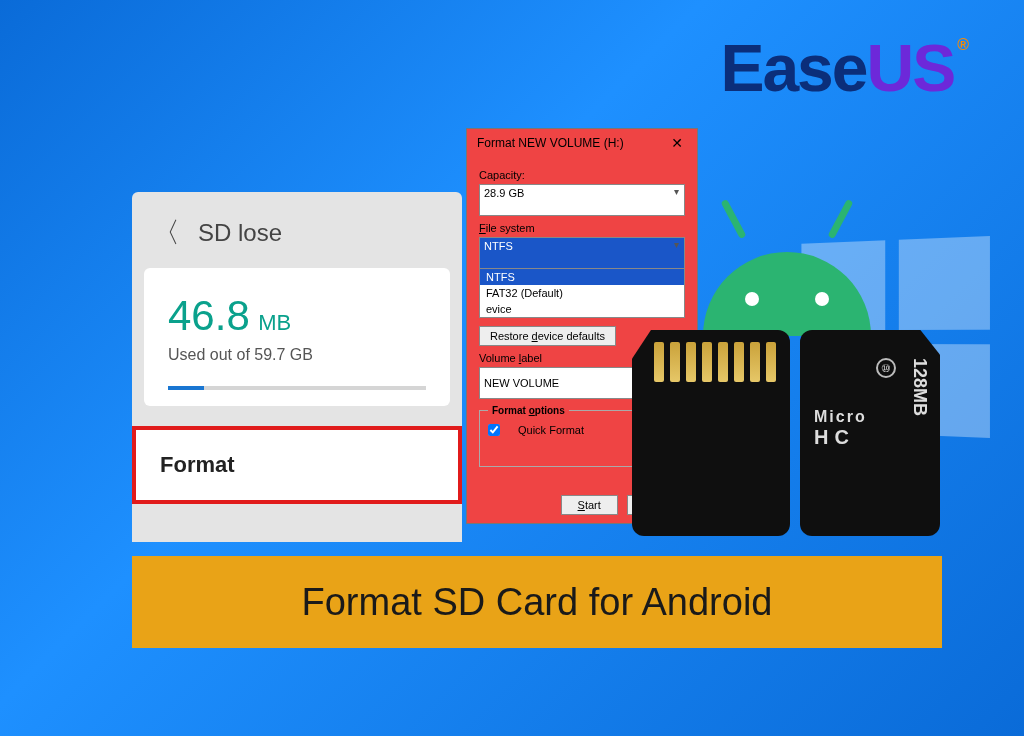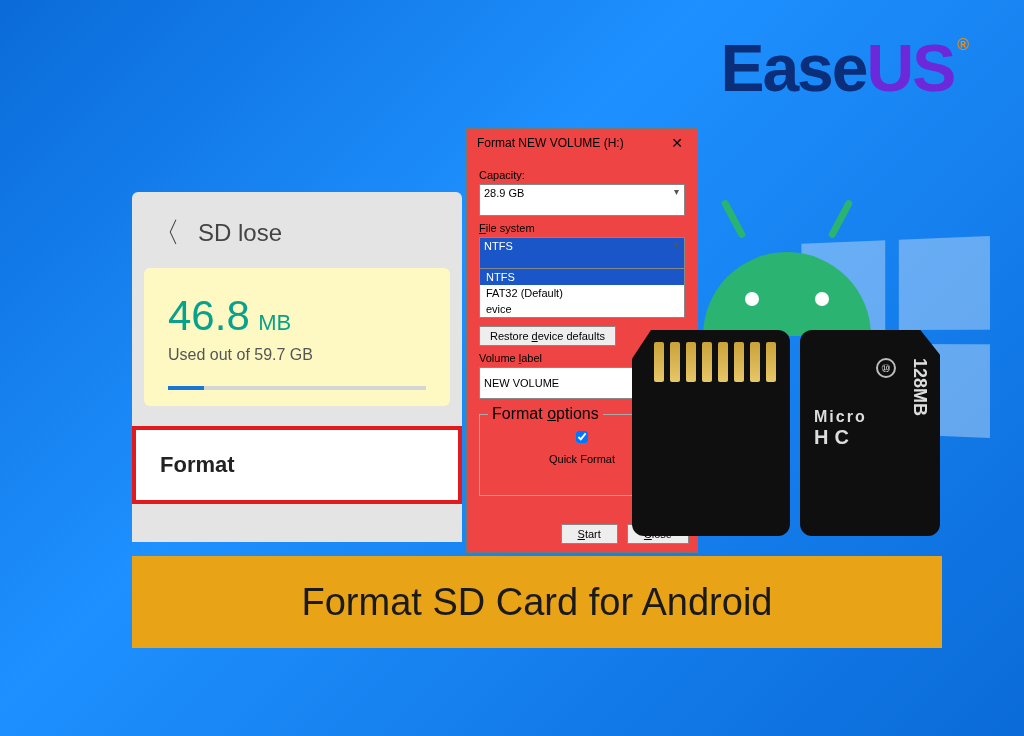--- a/index.html
+++ b/index.html
@@ -16,21 +16,21 @@
 
 .logo { position: absolute; top: 30px; right: 60px; font-size: 66px; font-weight: 800; letter-spacing: -2px; }
 .logo .ease { color: #0b2e7a; }
 .logo .us { color: #6d28d9; }
 .logo sup { color: #f58b06; font-size: 16px; vertical-align: top; position: relative; top: 6px; left: 3px; }
 
 .phone { position: absolute; left: 132px; top: 192px; width: 330px; height: 350px; background: #e4e4e4; border-radius: 6px 6px 0 0; }
 .phone-header { padding: 22px 20px 16px; display: flex; align-items: center; gap: 18px; color: #444; }
 .chev { font-size: 28px; font-weight: 300; }
 .phone-title { font-size: 24px; font-weight: 500; }
-.card { margin: 0 12px; background: #fef9c3; border-radius: 6px; padding: 24px 24px 16px; }
+.card { margin: 0 12px; background: #ffffff; border-radius: 6px; padding: 24px 24px 16px; }
 .used-big { color: #0aa18c; font-size: 42px; font-weight: 400; }
 .used-unit { color: #0aa18c; font-size: 22px; margin-left: 4px; }
 .used-sub { color: #555; font-size: 16px; margin-top: 6px; }
 .bar { height: 4px; background: #d5d5d5; margin-top: 22px; position: relative; }
 .bar::before { content:""; position:absolute; left:0; top:0; height:100%; width:14%; background:#1976d2; }
 .format-row { margin: 20px 0 0; background:#fff; border:4px solid #e11b1b; padding: 22px 24px; font-size: 22px; font-weight: 600; color:#222; }
 
 .dlg { position: absolute; left: 466px; top: 128px; width: 232px; background: #ef4444; border: 1px solid #777; font-size: 11px; color:#000; }
 .dlg-title { display:flex; justify-content:space-between; align-items:center; padding: 6px 8px 6px 10px; font-size: 12px; }
 .dlg-close { font-family: Arial; font-size: 14px; padding: 0 6px; }
@@ -39,22 +39,22 @@
 .dlg .u { text-decoration: underline; }
 .sel, .inp { width: 100%; border: 1px solid #888; height: 32px; font-size: 11px; padding: 2px 4px; background:#fff; }
 .combo { position: relative; }
 .combo::after { content:"▾"; position:absolute; right:6px; top:2px; color:#555; font-size:10px; }
 .fs-sel { background:#1a56c8; color:#fff; }
 .fs-list { border:1px solid #888; border-top:none; }
 .fs-list div { padding: 2px 6px; background:#fff; }
 .fs-list div.hl { background:#1a56c8; color:#fff; }
 .btn { display:inline-block; border:1px solid #888; background:#eee; padding: 3px 10px; font-size:11px; margin-top:8px; }
 .fopts { border:1px solid #aaa; margin-top:6px; padding:6px 8px 30px; position:relative; }
-.fopts legend { font-size:16px; padding:0 4px; }
-.chk { display:flex; align-items:center; gap:10px; margin-top:2px;flex-direction:column; }
+.fopts legend { font-size:10px; padding:0 4px;font-weight:bold; }
+.chk { display:flex; align-items:center; gap:18px; margin-top:2px; }
 .chk input { width:12px; height:12px; }
 .dlg-actions { text-align: right; padding: 8px; }
 .dlg-actions .btn { margin-left: 6px; padding: 3px 16px; }
 
 .banner { position:absolute; left:132px; top:556px; width:810px; height:92px; background:#e9a317; display:flex; align-items:center; justify-content:center; font-size:38px; font-weight:500; color:#1a1a1a; }
 
 .droid { position:absolute; left:692px; top:206px; width:190px; height:130px; }
 .droid .head { width:168px; height:84px; background:#2bb471; border-radius:84px 84px 0 0; position:absolute; bottom:0; left:11px; }
 .droid .eye { width:14px; height:14px; background:#fff; border-radius:50%; position:absolute; top:40px; }
 .droid .eye.l { left:42px; } .droid .eye.r { right:42px; }

